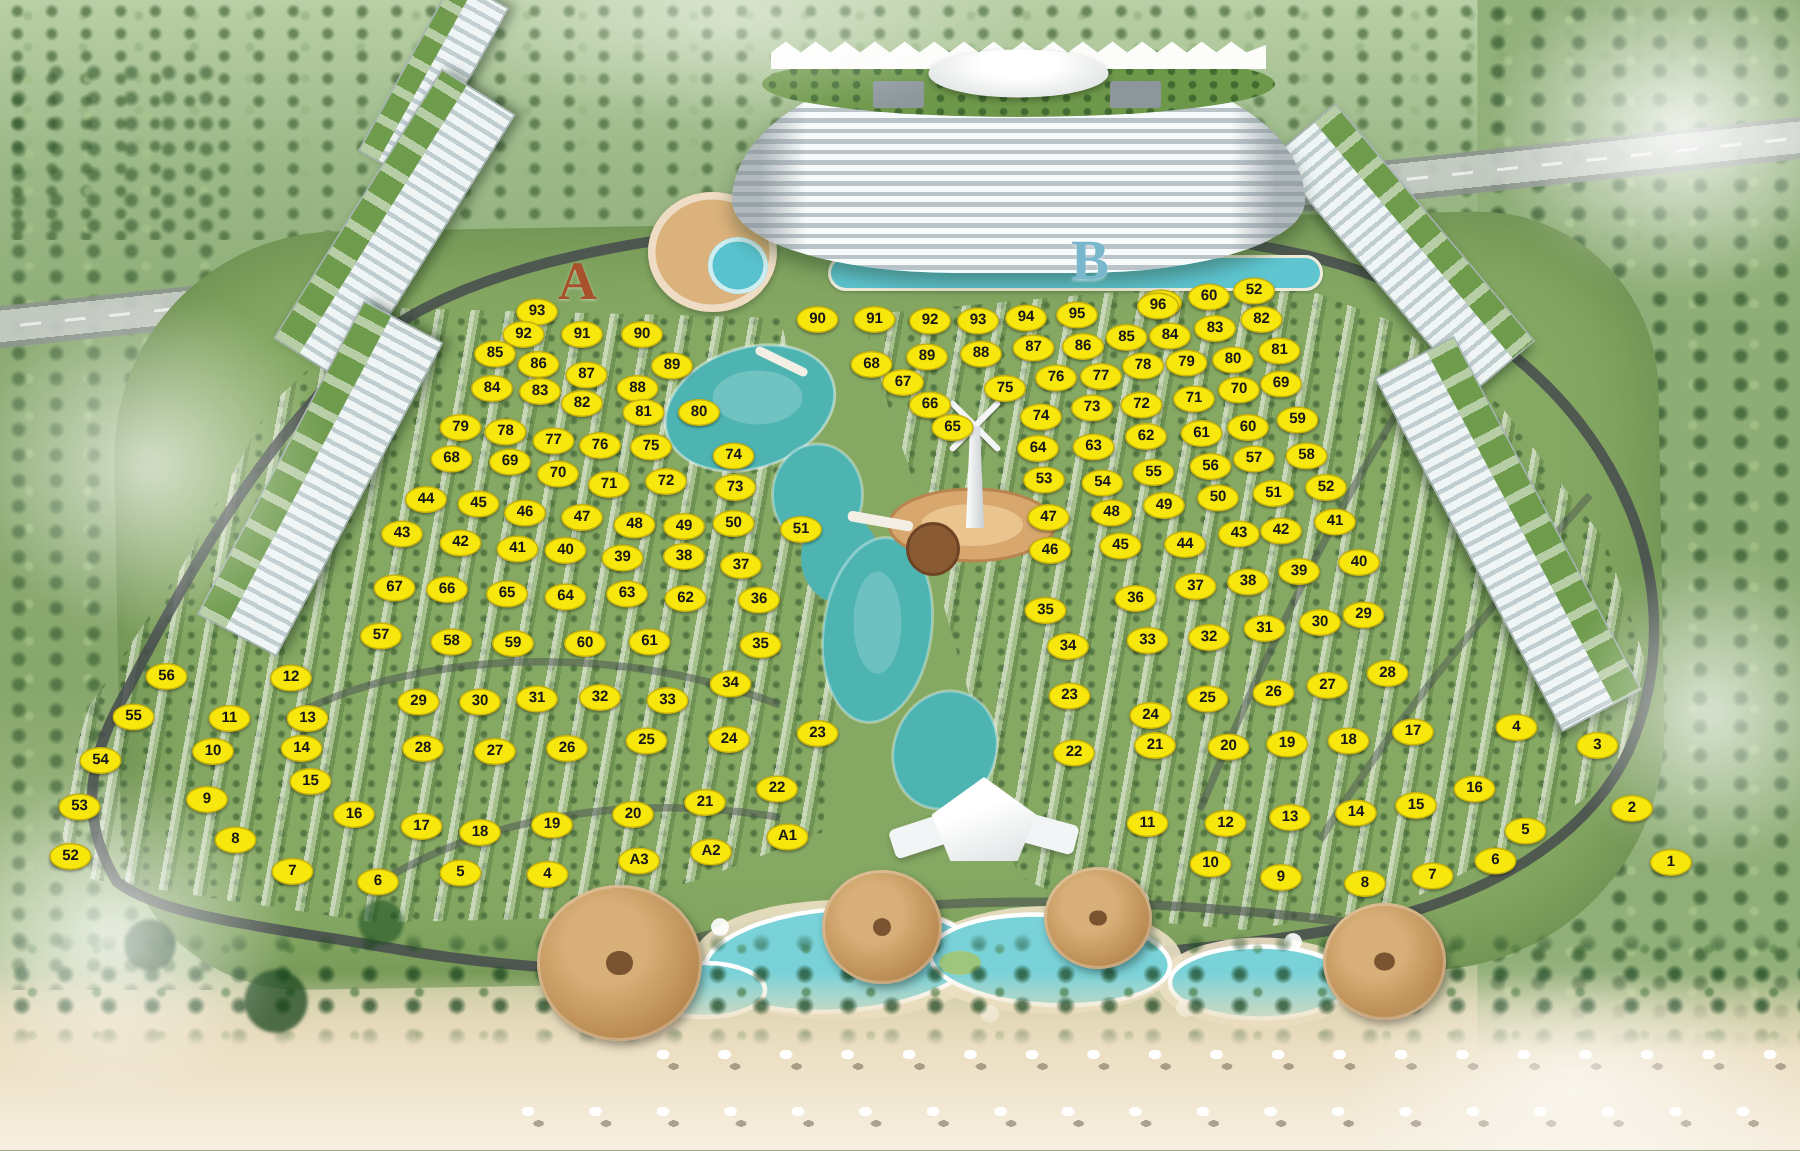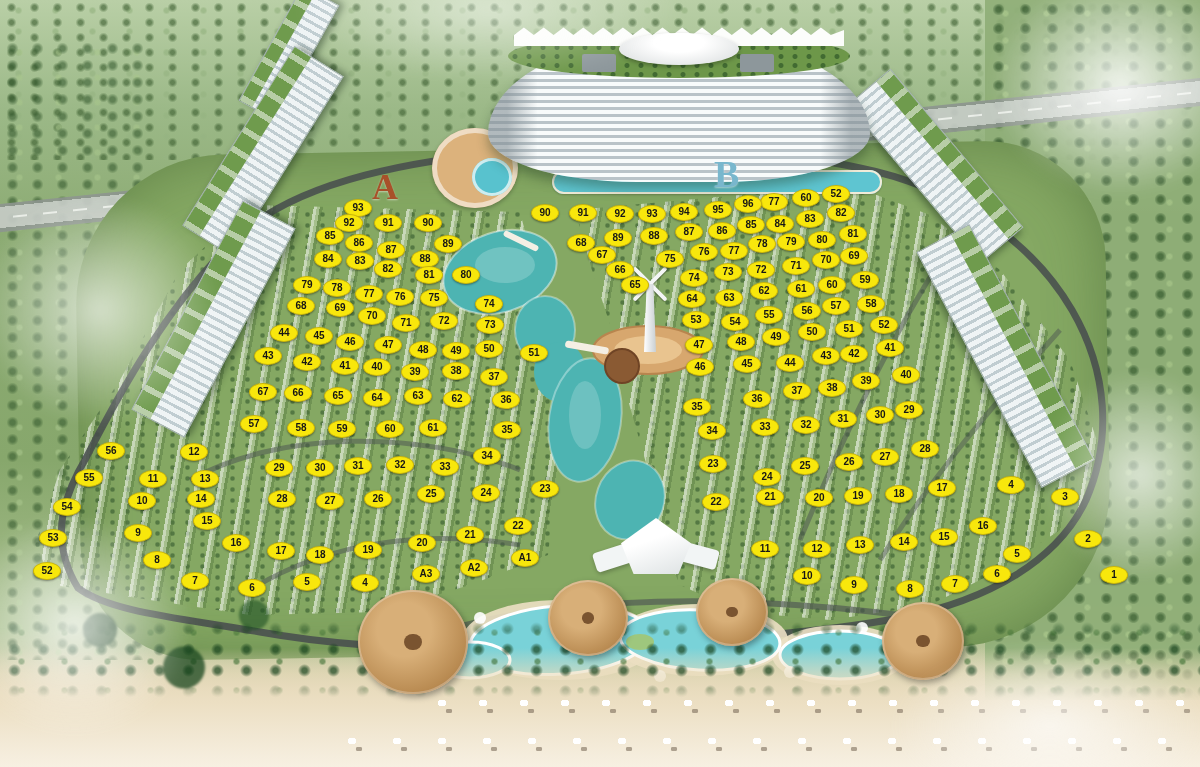--- a/index.html
+++ b/index.html
@@ -342,21 +342,21 @@
       <div class="lot-marker" style="left: 181px; top: 572px;">7</div>
       <div class="lot-marker" style="left: 238px; top: 579px;">6</div>
       <div class="lot-marker" style="left: 293px; top: 573px;">5</div>
       <div class="lot-marker" style="left: 351px; top: 574px;">4</div>
       <div class="lot-marker" style="left: 412px; top: 565px;">A3</div>
       <div class="lot-marker" style="left: 460px; top: 559px;">A2</div>
       <div class="lot-marker" style="left: 511px; top: 549px;">A1</div>
       <div class="lot-marker" style="left: 822px; top: 185px;">52</div>
       <div class="lot-marker" style="left: 792px; top: 189px;">60</div>
       <div class="lot-marker" style="left: 760px; top: 193px;">77</div>
-      <div class="lot-marker" style="left: 734px; top: 195px;">96</div>
+      <div class="lot-marker" style="left: 758px; top: 195px;">96</div>
       <div class="lot-marker" style="left: 704px; top: 201px;">95</div>
       <div class="lot-marker" style="left: 670px; top: 203px;">94</div>
       <div class="lot-marker" style="left: 638px; top: 205px;">93</div>
       <div class="lot-marker" style="left: 606px; top: 205px;">92</div>
       <div class="lot-marker" style="left: 569px; top: 204px;">91</div>
       <div class="lot-marker" style="left: 531px; top: 204px;">90</div>
       <div class="lot-marker" style="left: 604px; top: 229px;">89</div>
       <div class="lot-marker" style="left: 640px; top: 227px;">88</div>
       <div class="lot-marker" style="left: 675px; top: 223px;">87</div>
       <div class="lot-marker" style="left: 708px; top: 222px;">86</div>

